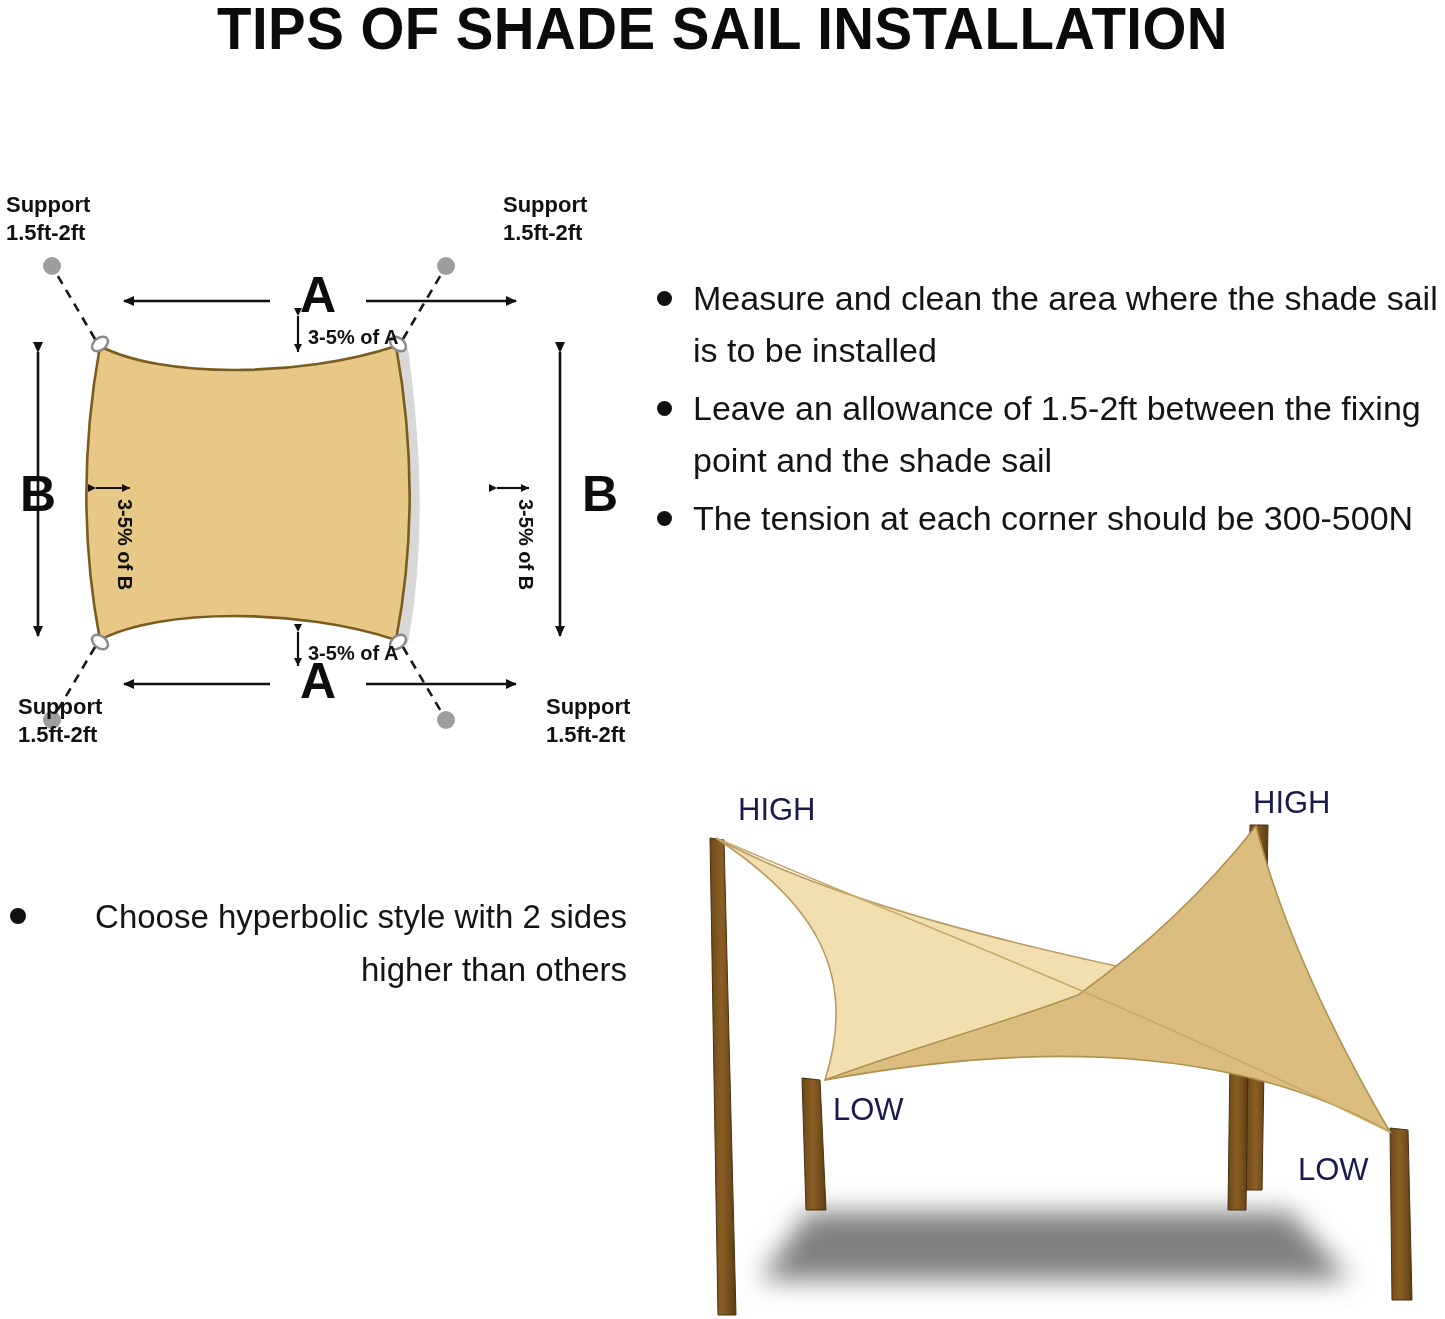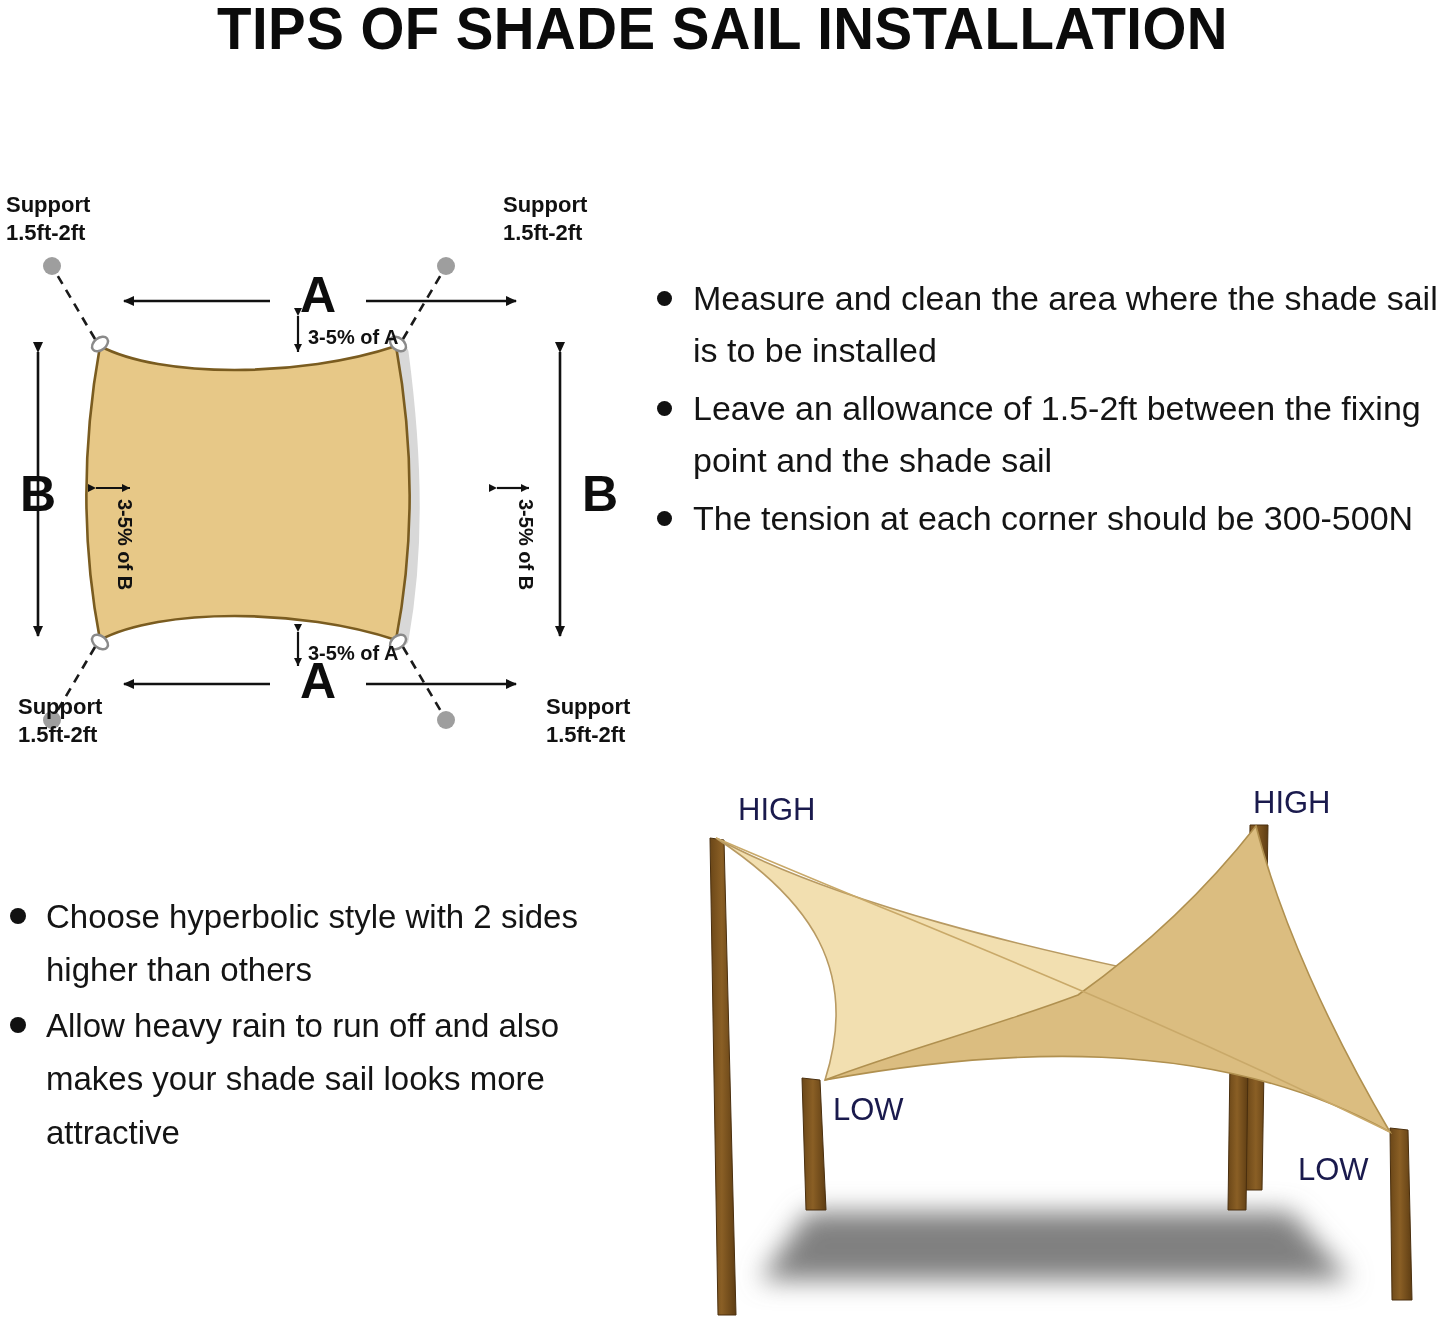--- a/index.html
+++ b/index.html
@@ -68,20 +68,21 @@
     left: 12px; top: 19px;
     width: 15px; height: 15px;
     border-radius: 50%;
     background: #111111;
   }
   .bullets-left ul.bl li {
     font-size: 33px;
     line-height: 1.62;
     padding-left: 44px;
     margin-bottom: 2px;
+    text-align: right;
   }
   .bullets-left ul.bl li::before {
     left: 8px; top: 18px;
     width: 16px; height: 16px;
   }
 
   
   .illus {
     position: absolute;
     left: 690px; top: 780px;
@@ -198,21 +199,20 @@
   <ul class="bl">
     <li>Measure and clean the area where the shade sail is to be installed</li>
     <li>Leave an allowance of 1.5-2ft between the fixing point and the shade sail</li>
     <li>The tension at each corner should be 300-500N</li>
   </ul>
 </div>
 
 <div class="bullets-left">
   <ul class="bl">
     <li>Choose hyperbolic style with 2 sides higher than others</li>
-    <li>Allow heavy rain to run off and also makes your shade sail looks more attractive</li>
   </ul>
 </div>
 
 <div class="illus">
   <svg width="755" height="539" viewBox="0 0 755 539" xmlns="http://www.w3.org/2000/svg">
     <defs>
       <filter id="blurShadow" x="-25%" y="-60%" width="150%" height="240%">
         <feGaussianBlur stdDeviation="13"></feGaussianBlur>
       </filter>
       <linearGradient id="postGrad" x1="0" y1="0" x2="1" y2="0">

